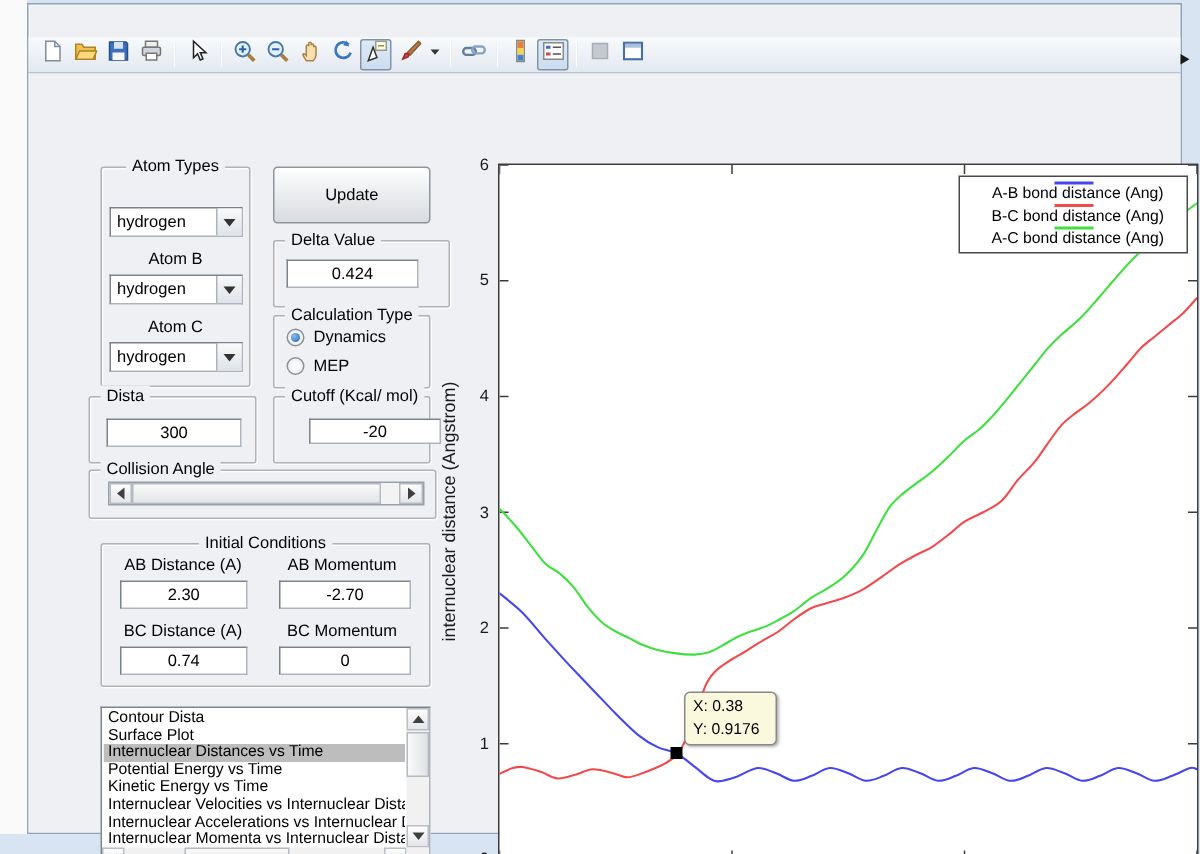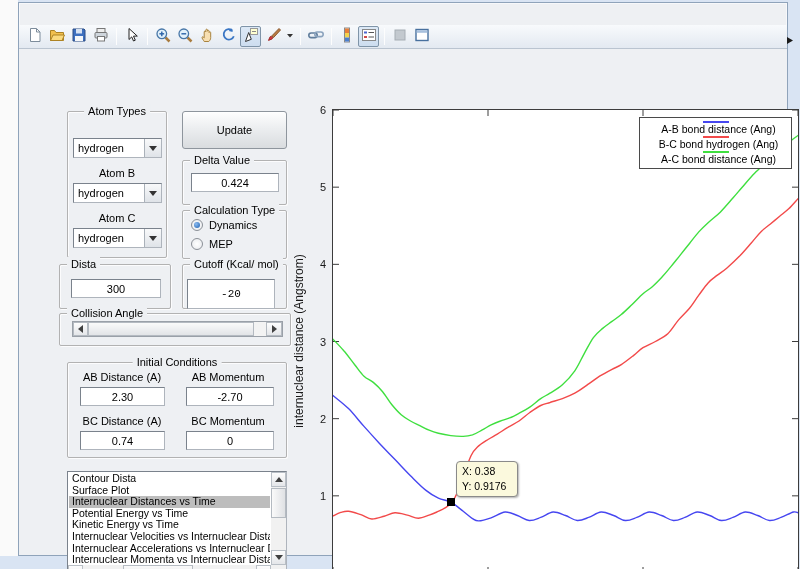--- a/index.html
+++ b/index.html
@@ -258,21 +258,21 @@
       </div>
       <span class="small-label" style="left:50%;top:100px">Atom C</span>
       <div class="dropdown" style="left:5px;top:116px;width:89px">
         <span class="dd-text">hydrogen</span>
         <span class="dd-btn"></span>
       </div>
     </div>
 
     <div class="btn" style="left:163px;top:62px;width:105px;height:38px">Update</div>
 
-    <div class="gb" style="left:163px;top:111px;width:105px;height:45px">
+    <div class="gb" style="left:163px;top:111px;width:118px;height:45px">
       <span class="gb-label">Delta Value</span>
       <input class="field" style="left: 8px; top: 12px; width: 88px; height: 19px;" readonly="" value="0.424">
     </div>
 
     <div class="gb" style="left:163px;top:161px;width:105px;height:49px">
       <span class="gb-label">Calculation Type</span>
       <div class="radio-row" style="top:8px">
         <span class="radio sel"></span>
         <span class="radio-label">Dynamics</span>
       </div>
@@ -282,21 +282,21 @@
       </div>
     </div>
 
     <div class="gb" style="left:40px;top:215px;width:112px;height:45px">
       <span class="gb-label">Dista</span>
       <input class="field" style="left: 11px; top: 14px; width: 90px; height: 19px;" readonly="" value="300">
     </div>
 
     <div class="gb" style="left:163px;top:215px;width:105px;height:45px">
       <span class="gb-label">Cutoff (Kcal/ mol)</span>
-      <input class="field" style="left: 4px; top: 14px; width: 88px; height: 30px; font-family: Liberation Mono, monospace;" readonly="" value="-20">
+      <input class="field" style="left: 23px; top: 14px; width: 88px; height: 17px;" readonly="" value="-20">
     </div>
 
     <div class="gb" style="left:40px;top:264px;width:232px;height:33px">
       <span class="gb-label">Collision Angle</span>
     </div>
     <div class="slider">
       <span class="sl-btn" style="left:0">
           <span class="tri-l"></span>
         </span>
       <span class="sl-thumb"></span>
@@ -380,21 +380,21 @@
       </div>
     <div id="ylabel">internuclear distance (Angstrom)</div>
 
     <div id="legend">
         <div class="lg-row">
           <span class="lg-line" style="border-top-color: rgb(70, 70, 240);"></span>
           <span class="lg-text">A-B bond distance (Ang)</span>
         </div>
         <div class="lg-row">
           <span class="lg-line" style="border-top-color: rgb(242, 74, 74);"></span>
-          <span class="lg-text">B-C bond hydrogen (Ang)</span>
+          <span class="lg-text">B-C bond distance (Ang)</span>
         </div>
         <div class="lg-row">
           <span class="lg-line" style="border-top-color: rgb(63, 223, 63);"></span>
           <span class="lg-text">A-C bond distance (Ang)</span>
         </div>
       </div>
     <div id="dt-marker" style="left: 427.8px; top: 449.192px;"></div>
     <div id="datatip">
       <div>X: 0.38</div>
       <div>Y: 0.9176</div>

